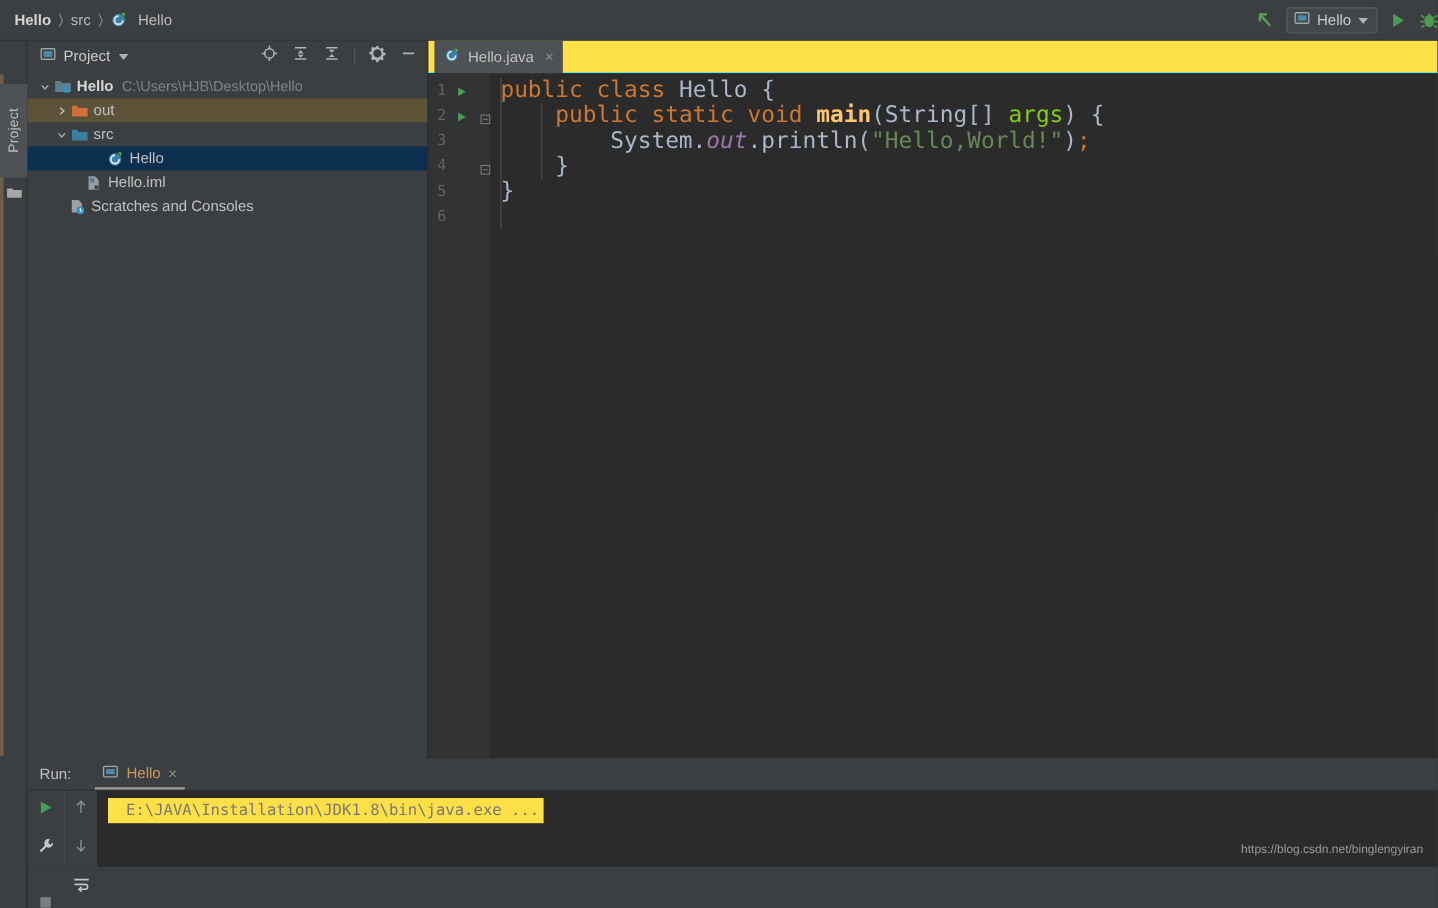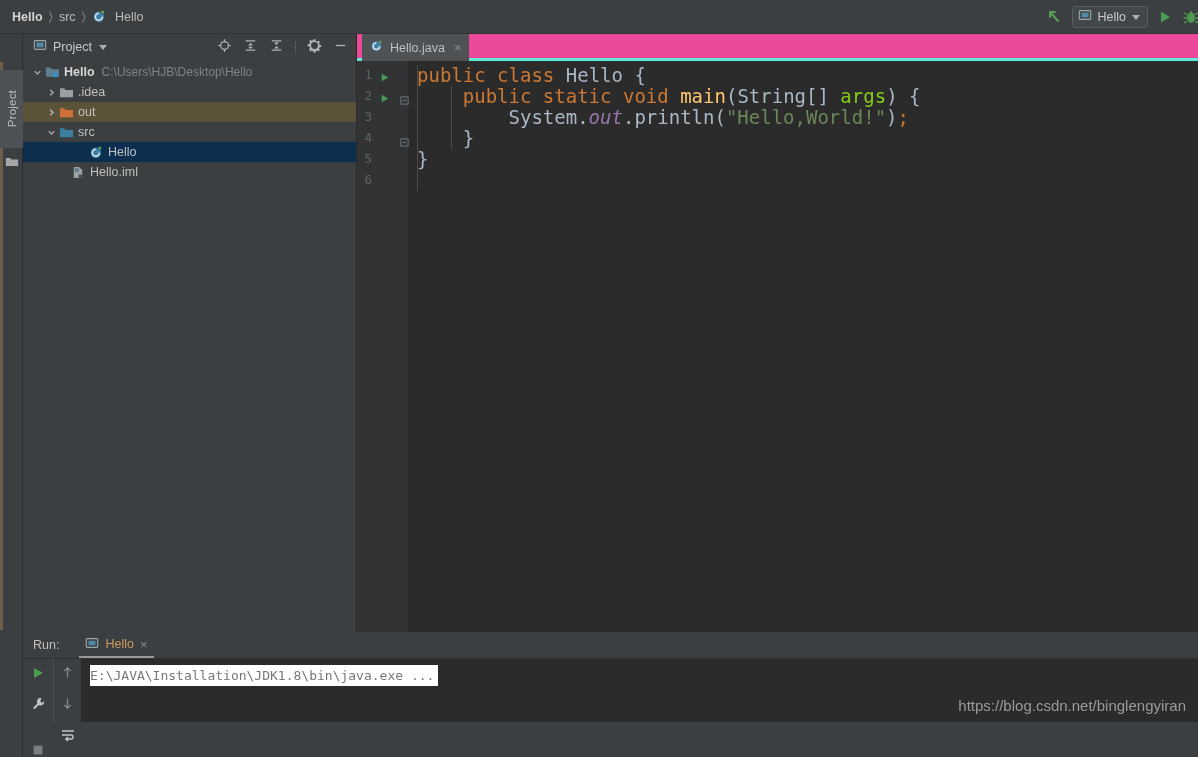--- a/index.html
+++ b/index.html
@@ -75,21 +75,21 @@
   .trow.hover { background: #5c5237; }
   .trow.sel   { background: #0d2f4f; }
   .trow .arrow { width: 12px; display: inline-flex; justify-content: center; flex: 0 0 12px; }
   .trow .ico   { width: 18px; display: inline-flex; justify-content: center; flex: 0 0 18px; margin-right: 3px; }
   .trow .lbl   { color: #c0c0c0; }
   .trow .lbl.bold { font-weight: bold; color: #d6d6d6; }
   .trow .sub   { color: #7f8385; margin-left: 7px; font-size: 12px; }
 
   
   .editor-area { position: absolute; left: 357px; top: 34px; width: 841px; height: 598px; background: #2b2b2b; }
-  .tabstrip { position: relative; height: 27px; background: #ec4899; border-bottom: 3px solid #5eead4; text-align: center; }
+  .tabstrip { position: relative; height: 27px; background: #fde047; border-bottom: 1px solid #5eead4; text-align: center; }
   .etab {
     position: absolute; left: 5px; top: 0; height: 27px;
     display: flex; align-items: center; gap: 6px; padding: 0 8px 0 8px;
     background: #4e5254; color: #bfbfbf; font-size: 12.5px;
   }
   .etab .x { color: #8a8d8f; font-size: 13px; margin-left: 3px; }
 
   .code-wrap { position: absolute; left: 0; top: 27px; right: 0; bottom: 0; background: #2b2b2b; display: flex; }
   .gutter { width: 51px; background: #313335; position: relative; padding-top: 4px; }
   .gline { height: 21px; position: relative; }
@@ -119,23 +119,23 @@
     border-bottom: 2px solid #9a9a9a; color: #cc9a5f; font-size: 12.5px;
   }
   .run-tab .x { color: #8a8d8f; font-size: 13px; }
 
   .run-body { position: absolute; left: 0; top: 27px; right: 0; bottom: 0; display: flex; background: #2b2b2b; }
   .run-tools { width: 30px; background: #3c3f41; padding-top: 6px; display: flex; flex-direction: column; align-items: center; gap: 11px; }
   .run-tools .rt-div { width: 20px; height: 1px; background: #555; margin: 2px 0; }
   .run-tools2 { width: 28px; background: #3c3f41; padding-top: 6px; display: flex; flex-direction: column; align-items: center; gap: 12px; border-left: 1px solid #4a4d4f;}
   .console { flex: 1; background: #2b2b2b; padding: 6px 0 0 9px; position: relative; }
   .cl { font-family: "DejaVu Sans Mono", monospace; font-size: 13px; line-height: 21px; white-space: pre; color: #bbbbbb; }
-  .cl.cmd { color: #787878; background: #ffffff; display: inline-block; padding-right: 4px; }
+  .cl.cmd { color: #787878; background: #fde047; display: inline-block; padding-right: 4px; padding-left: 15px; }
   .cl.out { color: #bbbbbb; }
-  .watermark { position: absolute; right: 12px; bottom: 8px; color: #9a9a9a; font-size: 15px; }
+  .watermark { position: absolute; right: 12px; bottom: 8px; color: #9a9a9a; font-size: 10px; }
 </style>
 </head>
 <body>
 
 <div id="app">
 
   <div class="topbar">
     <div class="crumbs">
       <span class="crumb bold">Hello</span>
       <span class="crumb-sep">〉</span>
@@ -252,33 +252,20 @@
         <span class="ico">
           <svg width="15" height="14" viewBox="0 0 16 14">
             <path d="M1 2.2h4.6L6.9 4H15v8H1z" fill="#5f7d8c"></path>
             <rect x="8.5" y="7.5" width="5" height="5" fill="#3592c4"></rect>
           </svg>
         </span>
         <span class="lbl bold">Hello</span>
         <span class="sub">C:\Users\HJB\Desktop\Hello</span>
       </div>
 
-      <div class="trow">
-        <span class="arrow" style="margin-left:22px">
-          <svg width="9" height="9" viewBox="0 0 10 10">
-              <path d="M3.5 2 L6.8 5 L3.5 8" stroke="#aeb2b4" stroke-width="1.3" fill="none"></path>
-            </svg>
-        </span>
-        <span class="ico">
-          <svg width="15" height="13" viewBox="0 0 16 14">
-              <path d="M1 2.4h4.6L6.9 4.2H15V12H1z" fill="#9aa0a3"></path>
-            </svg>
-        </span>
-        <span class="lbl">.idea</span>
-      </div>
 
       <div class="trow hover">
         <span class="arrow" style="margin-left:22px">
           <svg width="9" height="9" viewBox="0 0 10 10">
               <path d="M3.5 2 L6.8 5 L3.5 8" stroke="#c3c3c3" stroke-width="1.3" fill="none"></path>
             </svg>
         </span>
         <span class="ico">
           <svg width="15" height="13" viewBox="0 0 16 14">
               <path d="M1 2.4h4.6L6.9 4.2H15V12H1z" fill="#d2703a"></path>
@@ -319,20 +306,31 @@
           <svg width="14" height="15" viewBox="0 0 16 16">
             <path d="M3.2 1.6h6l3.6 3.6v9.2H3.2z" fill="#9aa0a3"></path>
             <rect x="4.4" y="3.2" width="4.4" height="4.4" fill="#5f7d8c"></rect>
             <rect x="9" y="10.5" width="3.4" height="3.4" fill="#3c3f41"></rect>
           </svg>
         </span>
         <span class="lbl">Hello.iml</span>
       </div>
 
 
+      <div class="trow">
+        <span class="arrow" style="margin-left:20px"></span>
+        <span class="ico">
+          <svg width="15" height="15" viewBox="0 0 16 16">
+            <path d="M3 1.8h6l3 3v8H3z" fill="#9aa0a3"></path>
+            <circle cx="10.6" cy="11" r="3.4" fill="#3592c4"></circle>
+            <path d="M10.6 9v2l1.4 1" stroke="#fff" stroke-width="1" fill="none"></path>
+          </svg>
+        </span>
+        <span class="lbl">Scratches and Consoles</span>
+      </div>
 
     </div>
   </div>
 
   <div class="editor-area">
     <div class="tabstrip">
       <div class="etab">
         <span>
           <svg width="14" height="14" viewBox="0 0 16 16">
             <circle cx="7.3" cy="8.3" r="5.6" fill="#3d7fa6"></circle>
@@ -388,21 +386,21 @@
           <span class="gnum">6</span>
         </div>
       </div>
 
       <div class="code">
         <div class="indentline" style="top:4px;height:126px;"></div>
         <div class="indentline" style="left:43px;top:25px;height:63px;"></div>
 
         <div class="cline"><span class="kw">public</span> <span class="kw">class</span> <span class="cls">Hello</span> <span class="pun">{</span></div>
 
-        <div class="cline">    <span class="kw">public</span> <span class="kw">static</span> <span class="kw">void</span> <span class="mth" style="font-weight:normal">main</span><span class="pun">(</span><span class="cls">String</span><span class="pun">[] </span><span class="ident">args</span><span class="pun">) </span><span class="pun">{</span></div>
+        <div class="cline">    <span class="kw">public</span> <span class="kw">static</span> <span class="kw">void</span> <span class="mth" style="font-weight:bold">main</span><span class="pun">(</span><span class="cls">String</span><span class="pun">[] </span><span class="ident">args</span><span class="pun">) </span><span class="pun">{</span></div>
 
         <div class="cline">        <span class="cls">System</span><span class="pun">.</span><span class="fld">out</span><span class="pun">.</span><span class="cls">println</span><span class="pun">(</span><span class="str">"Hello,World!"</span><span class="pun">)</span><span class="kw">;</span></div>
 
         <div class="cline">    <span class="pun">}</span></div>
 
         <div class="cline"><span class="pun">}</span></div>
 
         <div class="cline"></div>
       </div>
     </div>

